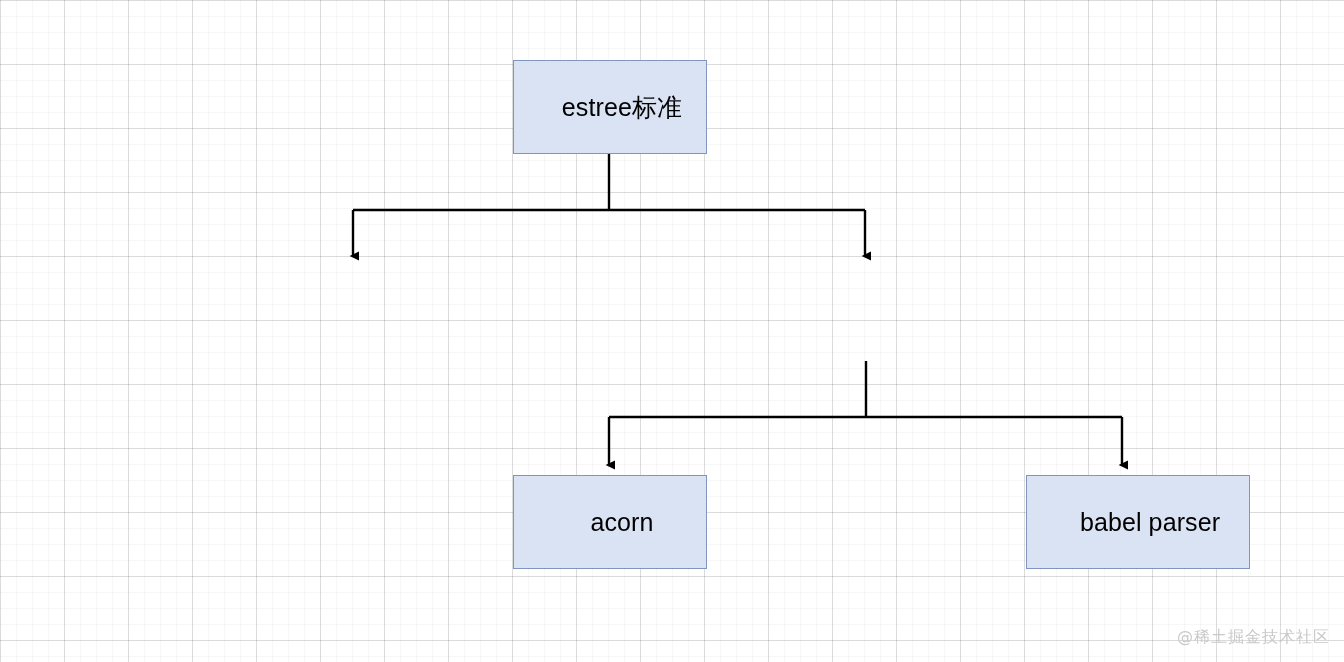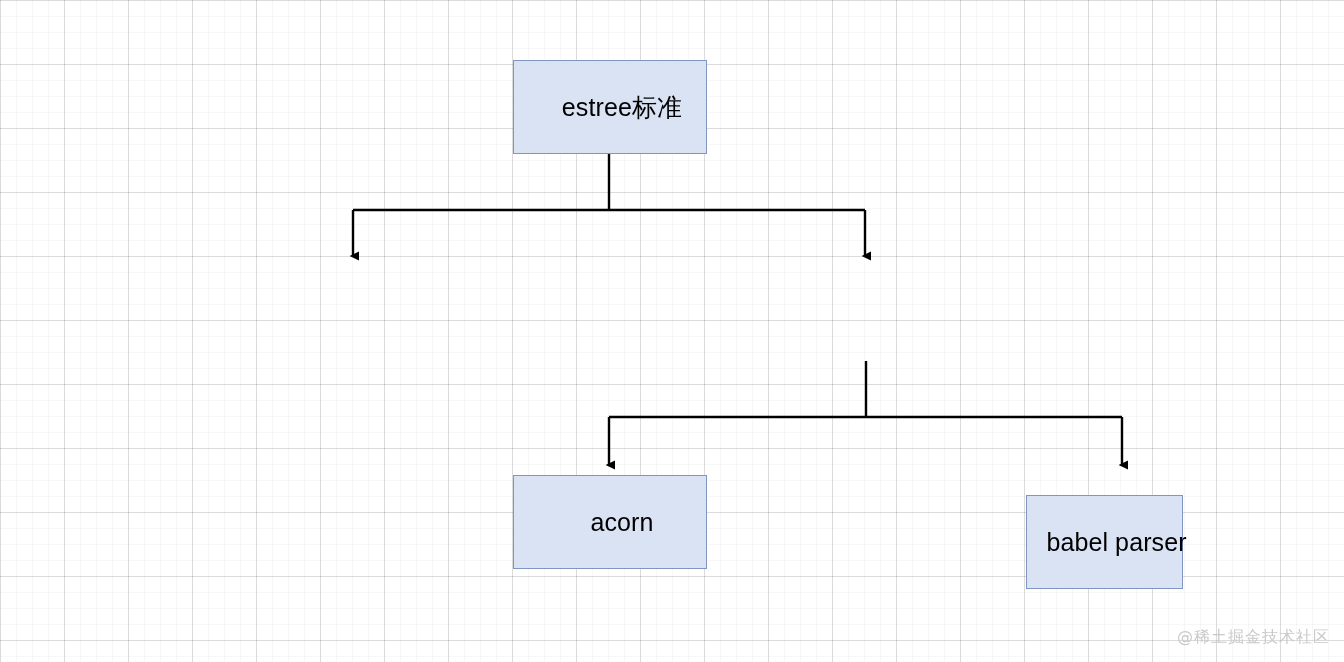--- a/index.html
+++ b/index.html
@@ -101,19 +101,19 @@
   <div class="node" id="node-estree" style="left: 513px; top: 60px; width: 194px; height: 94px;">
     <span class="node-label">estree标准</span>
   </div>
 
 
 
   <div class="node" id="node-espree" style="left: 513px; top: 475px; width: 194px; height: 94px;">
     <span class="node-label">acorn</span>
   </div>
 
-  <div class="node" id="node-babel-parser" style="left: 1026px; top: 475px; width: 157px; height: 94px; margin-top: 20px;">
+  <div class="node" id="node-babel-parser" style="left: 1026px; top: 475px; width: 224px; height: 94px;">
     <span class="node-label">babel parser</span>
   </div>
 
   <div id="watermark">@稀土掘金技术社区</div>
 
 </div>
 
 </body></html>

